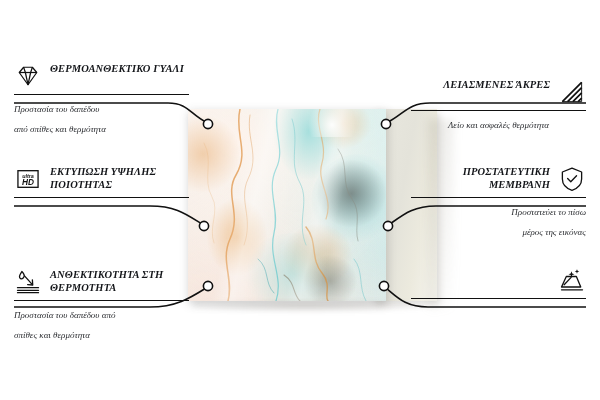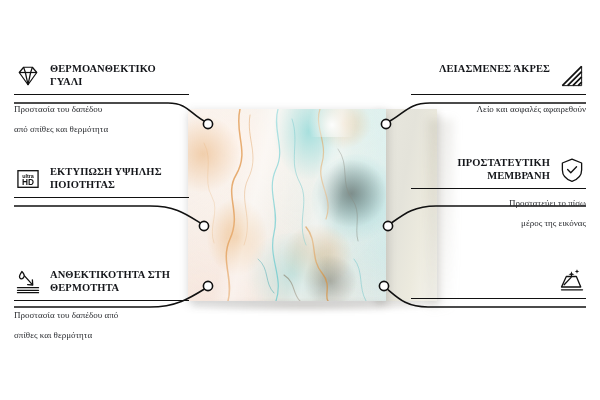--- a/index.html
+++ b/index.html
@@ -3,21 +3,21 @@
 <meta charset="utf-8">
 <style>
   html,body{margin:0;padding:0;}
   body{
     width:600px;height:400px;
     background:#ffffff;
     font-family:"Liberation Serif", serif;
     overflow:hidden;
     position:relative;
   }
-  #stage{position:absolute;inset:0;width:600px;height:400px;}
+  #stage{position:absolute;inset:0;width:600px;height:400px;font-style:italic;}
 
   
   .scene{position:absolute;left:180px;top:105px;width:240px;height:200px;}
   .wall-panel{
     position:absolute;left:193px;top:4px;width:64px;height:192px;
     background:linear-gradient(100deg,#e9e8df 0%,#e4e3da 45%,#eceade 70%,#f6f5ef 100%);
     box-shadow:2px 3px 7px rgba(90,85,70,.20);
   }
   .wall-panel-shadow{
     position:absolute;left:248px;top:14px;width:26px;height:190px;
@@ -188,38 +188,38 @@
             <path d="M4 25.5 H28"></path>
             <path d="M4 28.2 H28"></path>
         </g>
       </svg>
       <div class="f-title">ΑΝΘΕΚΤΙΚΟΤΗΤΑ ΣΤΗ ΘΕΡΜΟΤΗΤΑ</div>
     </div>
     <div class="f-rule"></div>
     <div class="f-desc">Προστασία του δαπέδου από<br>σπίθες και θερμότητα</div>
   </div>
 
-  <div class="feature f-right" style="top:62px;">
+  <div class="feature f-right" style="top:78px;text-align:center;">
     <div class="f-head">
       <div class="f-title">ΛΕΙΑΣΜΕΝΕΣ ΆΚΡΕΣ</div>
       <svg class="f-icon" viewBox="0 0 32 32">
         <g stroke="#111" stroke-width="2.1" stroke-linecap="butt">
           <path d="M5 27 L27 5"></path>
             <path d="M11 27 L27 11"></path>
             <path d="M17 27 L27 17"></path>
             <path d="M23 27 L27 23"></path>
         </g>
         <path d="M5 27 H27 V5 Z" fill="none" stroke="#111" stroke-width="1.1"></path>
       </svg>
     </div>
     <div class="f-rule"></div>
-    <div class="f-desc">Λείο και ασφαλές αφαιρεθούν</div>
-  </div>
-
-  <div class="feature f-right" style="top:156px;">
+    <div class="f-desc">Λείο και ασφαλές θερμότητα</div>
+  </div>
+
+  <div class="feature f-right" style="top:165px;">
     <div class="f-head">
       <div class="f-title">ΠΡΟΣΤΑΤΕΥΤΙΚΗ ΜΕΜΒΡΑΝΗ</div>
       <svg class="f-icon" viewBox="0 0 32 32">
         <g fill="none" stroke="#111" stroke-width="1.5" stroke-linejoin="round" stroke-linecap="round">
           <path d="M16 3.5 L27 8 V16 C27 22.5 21.8 27 16 29 C10.2 27 5 22.5 5 16 V8 Z"></path>
           <path d="M11 15.5 L14.6 19.2 L21.2 12.2"></path>
         </g>
       </svg>
     </div>
     <div class="f-rule"></div>

